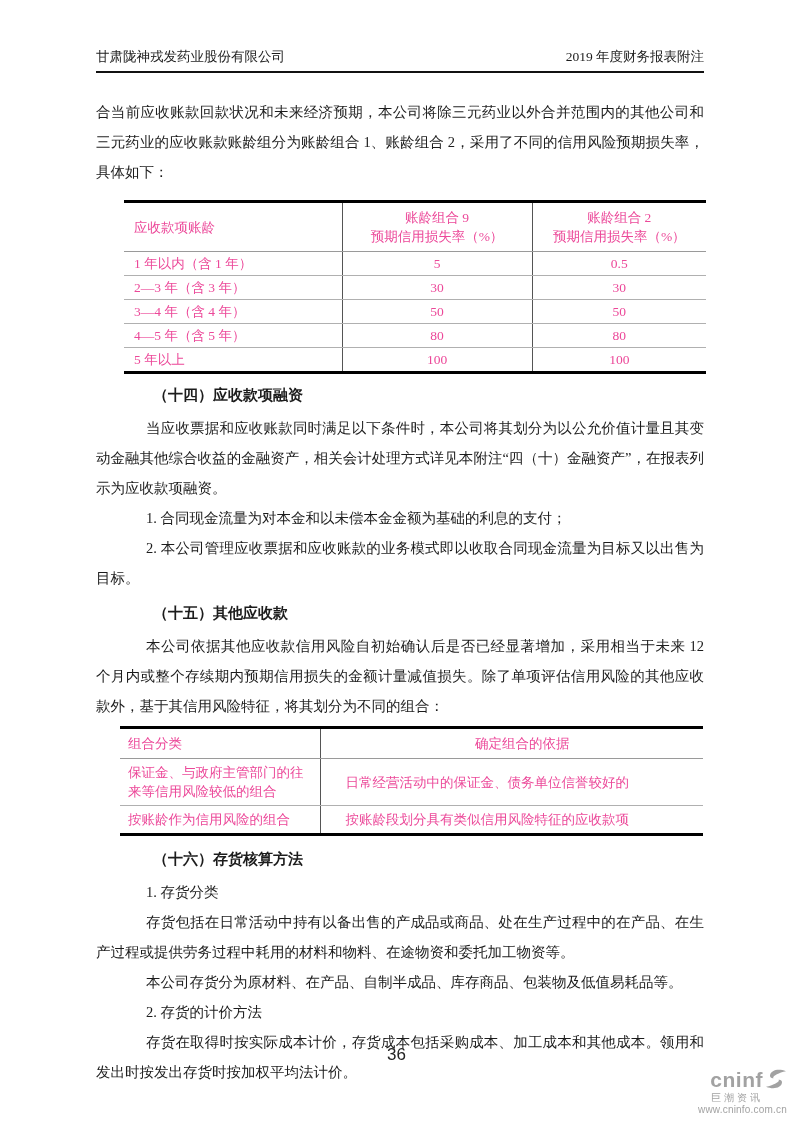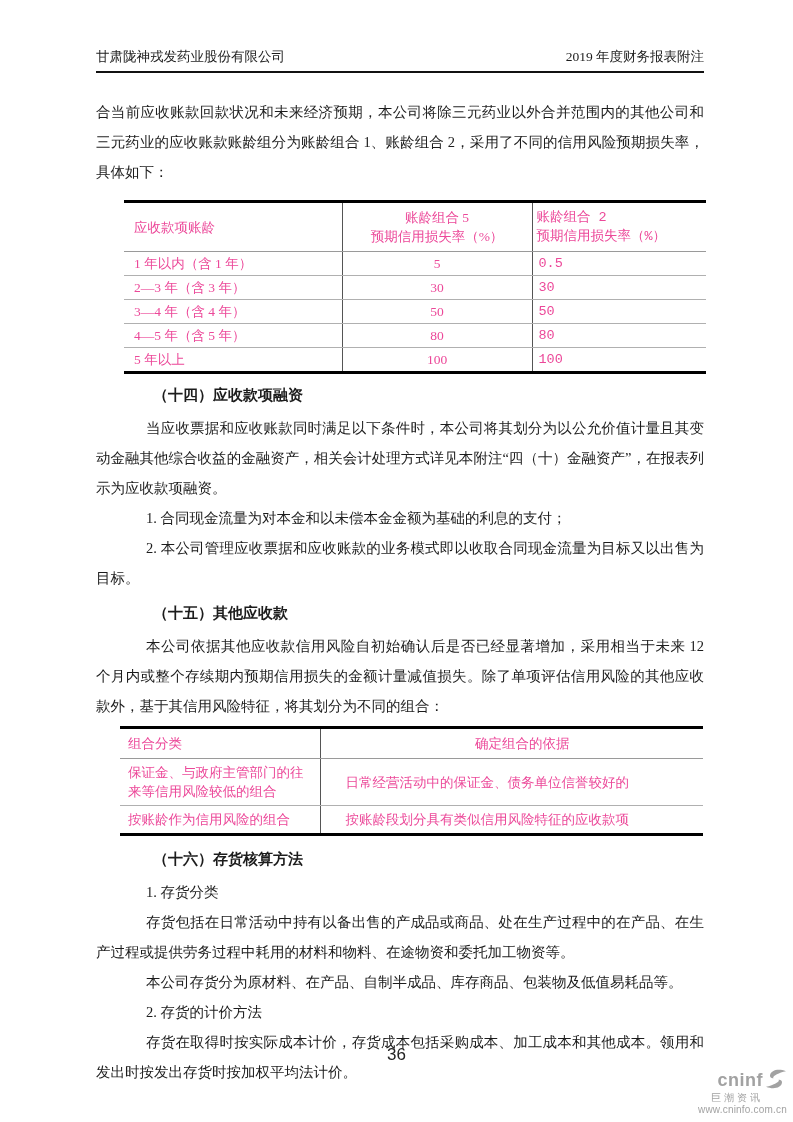--- a/index.html
+++ b/index.html
@@ -53,21 +53,21 @@
     border-bottom: 3px solid #000;
   }
   .tbl th, .tbl td { font-weight: normal; line-height: 19px; }
   .tbl thead th { text-align: center; padding: 5px 4px; border-bottom: 1px solid #9a9a9a; }
   .tbl tbody td { border-bottom: 1px solid #b0b0b0; padding: 2px 6px; }
   .tbl tbody tr:last-child td { border-bottom: none; }
 
   .tbl-aging { width: 582px; margin: 13px 0 8px 28px; }
   .tbl-aging .c1 { width: 218px; text-align: left; padding-left: 10px; }
   .tbl-aging .c2 { width: 190px; text-align: center; border-left: 1px solid #555; }
-  .tbl-aging .c3 { width: 174px; text-align: left; border-left: 1px solid #555; font-family: Liberation Mono, monospace; }
+  .tbl-aging .c3 { width: 174px; text-align: center; border-left: 1px solid #555; }
 
   .tbl-portfolio { width: 583px; margin: 5px 0 10px 24px; }
   .tbl-portfolio .c1 { width: 200px; text-align: left; padding-left: 8px; }
   .tbl-portfolio .c2 { width: 383px; text-align: left; border-left: 1px solid #555; padding-left: 25px; }
   .tbl-portfolio tbody td { padding-top: 4px; padding-bottom: 4px; }
 
   
   .page-number {
     position: absolute;
     left: 0; bottom: 57px;
@@ -79,21 +79,21 @@
   }
   .cninfo-logo {
     position: absolute;
     right: 6px; bottom: 7px;
     text-align: right;
     color: #a2a2a2;
     font-family: "Liberation Sans", "DejaVu Sans", sans-serif;
     line-height: 1.05;
   }
   .logo-row1 { display: flex; align-items: center; justify-content: flex-end; gap: 2px; }
-  .logo-brand { font-size: 18px; font-weight: bold; letter-spacing: 0.5px; }
+  .logo-brand { font-size: 21px; font-weight: bold; letter-spacing: 0.5px; }
   .logo-cn { font-size: 10px; letter-spacing: 3px; margin: 1px 24px 1px 0; }
   .logo-url { font-size: 10px; letter-spacing: 0.2px; text-align: right; }
 </style>
 </head>
 <body>
 
 <div class="page">
   <div class="content">
 
     <div class="doc-header">
@@ -101,21 +101,21 @@
       <span>2019 年度财务报表附注</span>
     </div>
 
     <p class="para noindent" style="margin-top:24px">合当前应收账款回款状况和未来经济预期，本公司将除三元药业以外合并范围内的其他公司和三元药业的应收账款账龄组分为账龄组合 1、账龄组合 2，采用了不同的信用风险预期损失率，具体如下：</p>
 
     <table class="tbl tbl-aging">
       <thead>
         <tr>
           <th class="c1">应收款项账龄</th>
           <th class="c2">
-            <div>账龄组合 5</div>
+            <div>账龄组合 9</div>
             <div>预期信用损失率（%）</div>
           </th>
           <th class="c3">
             <div>账龄组合 2</div>
             <div>预期信用损失率（%）</div>
           </th>
         </tr>
       </thead>
       <tbody>
         <tr>

